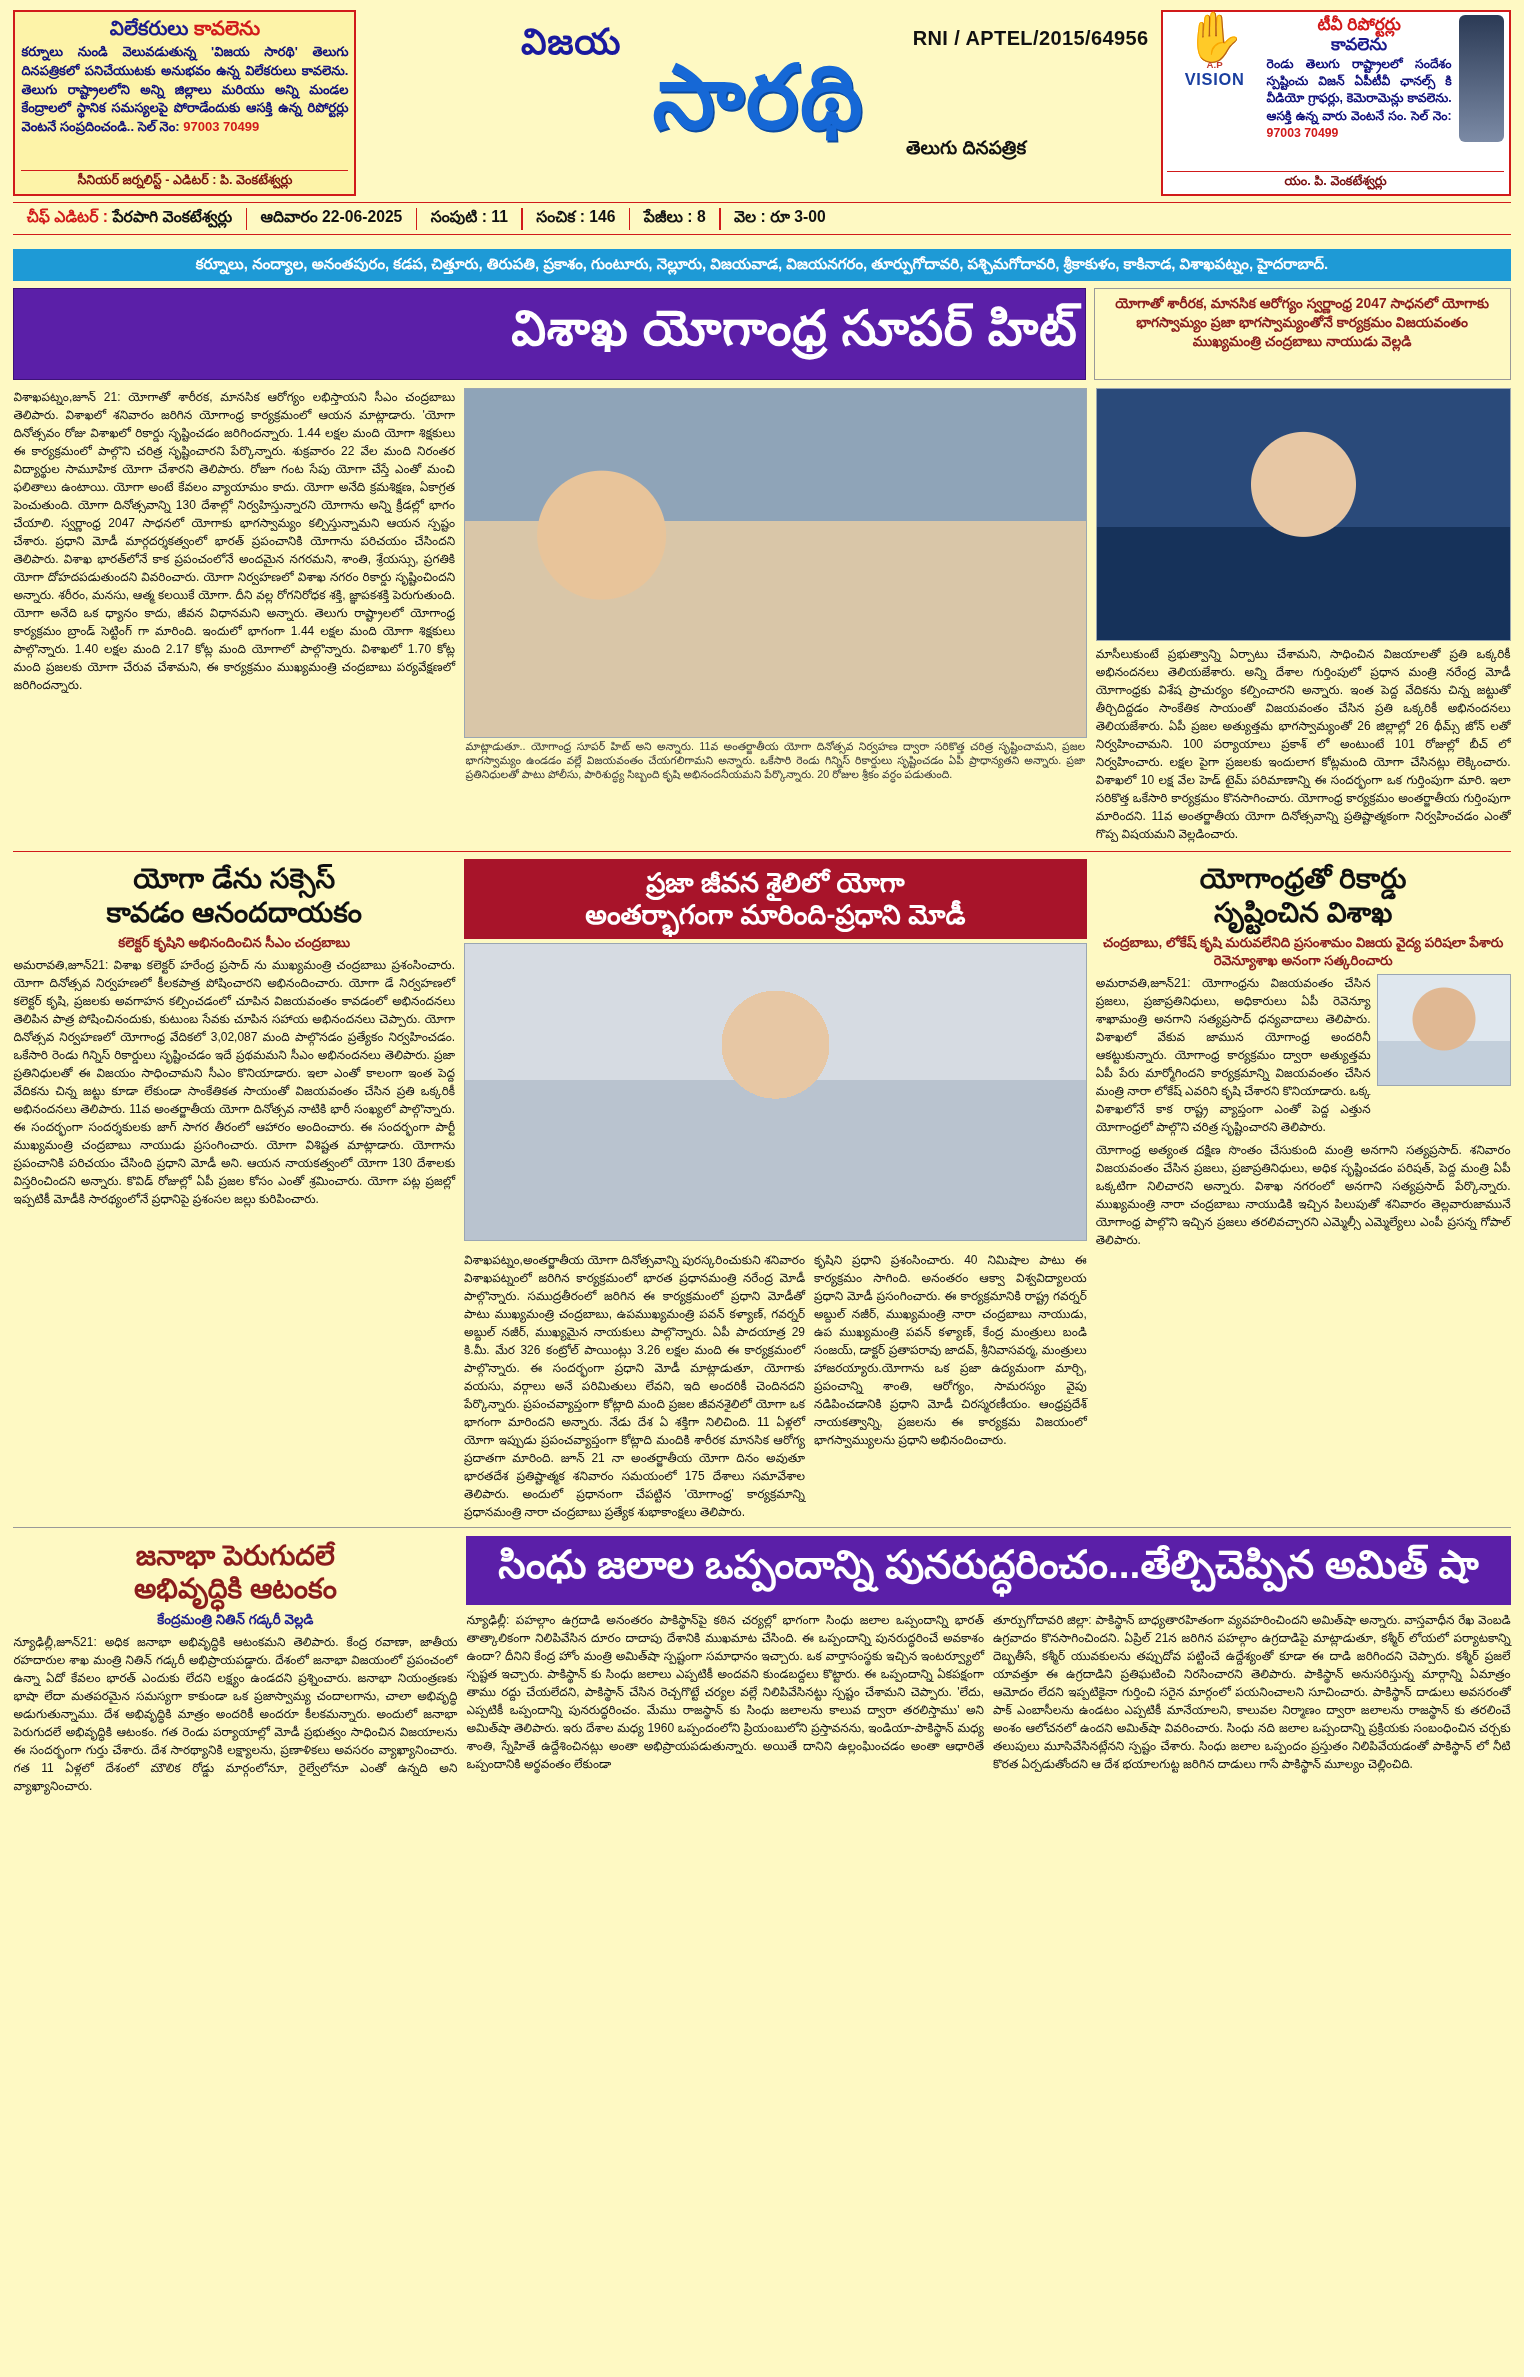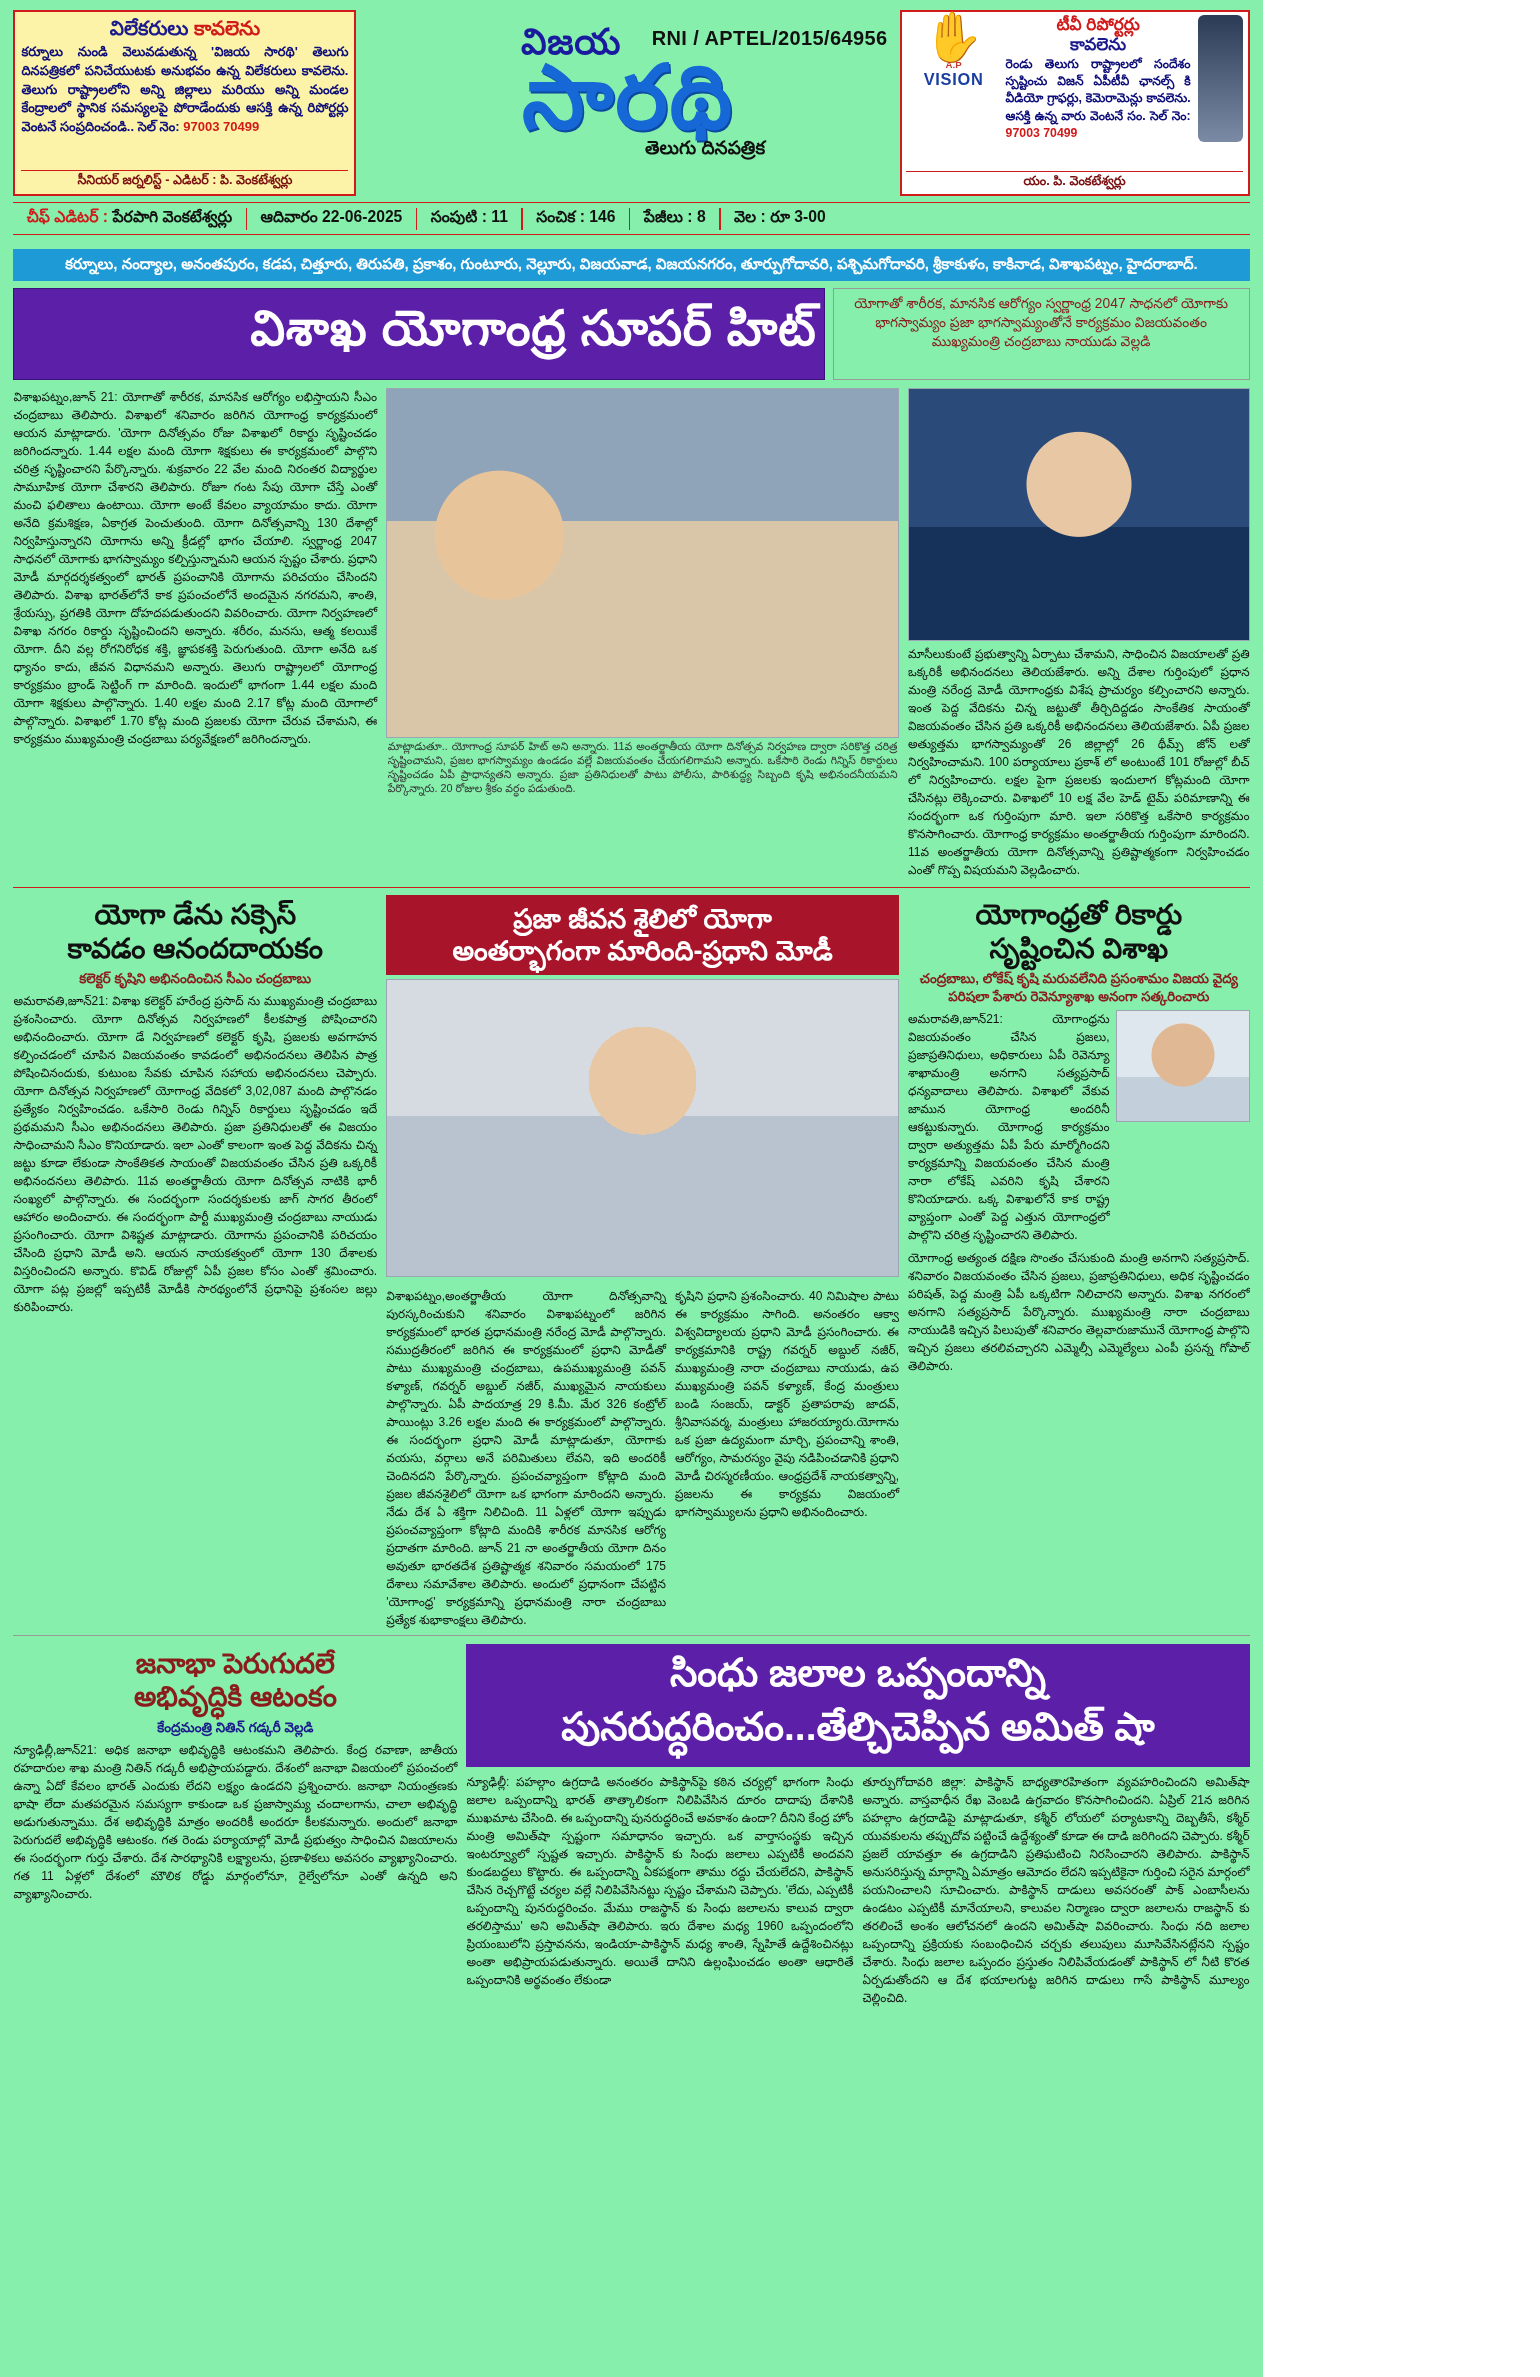--- a/index.html
+++ b/index.html
@@ -4,24 +4,24 @@
 <style>
   * { box-sizing: border-box; }
   html, body { margin:0; padding:0; }
   body {
     width: 1541px;
     background: #ffffff;
     font-family: "Liberation Sans", sans-serif;
     color: #111;
   }
   .page {
-    width: 1263px;
+    width: 1524px;
     min-height: 2377px;
     padding: 10.4px 13.4px 7.5px 13.4px;
-    background: #86efac;
+    background: #fef9c3;
   }
 
   
   .masthead {
     display: flex;
     align-items: stretch;
     gap: 7.5px;
     height: 186px;
   }
   .mh-left {
@@ -204,21 +204,21 @@
     text-align: right;
     padding: 10.4px 7.5px;
     letter-spacing: 0.7px;
     border: 0.7px solid #3d1277;
   }
   .lead-sub {
     width: 417px;
     border: 0.7px solid #999;
     padding: 6px 7.5px;
     font-size: 13.8px;
-    font-weight: normal;
+    font-weight: bold;
     color: #8a1c1c;
     line-height: 1.35;
     text-align: center;
   }
 
   .cols3 { display: flex; gap: 9px; margin-top: 7.5px; }
   .col { font-size: 12px; line-height: 1.5; text-align: justify; color:#111; }
   .colA { width: 444px; }
   .colB { width: 626px; }
   .colC { width: 417px; }

